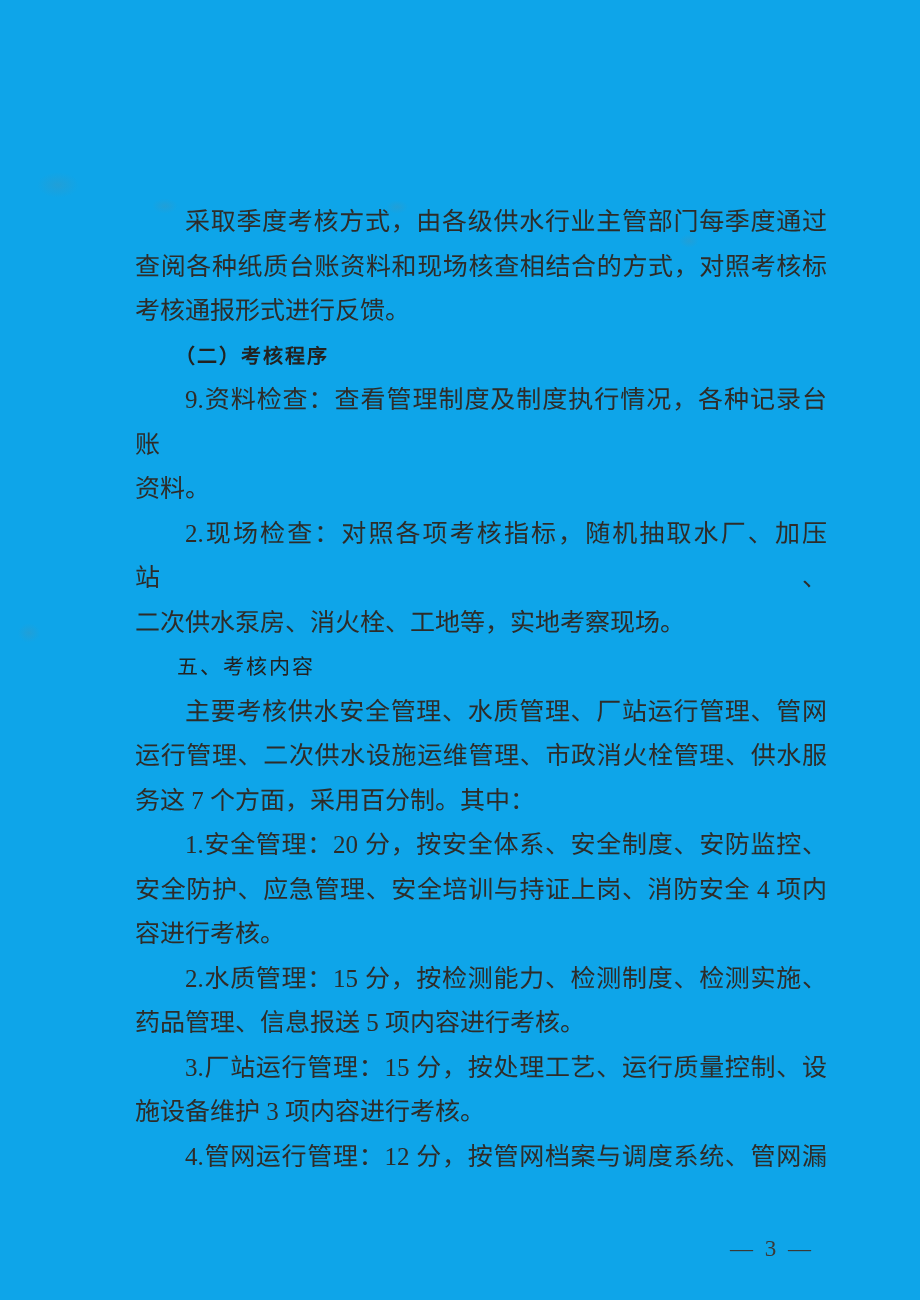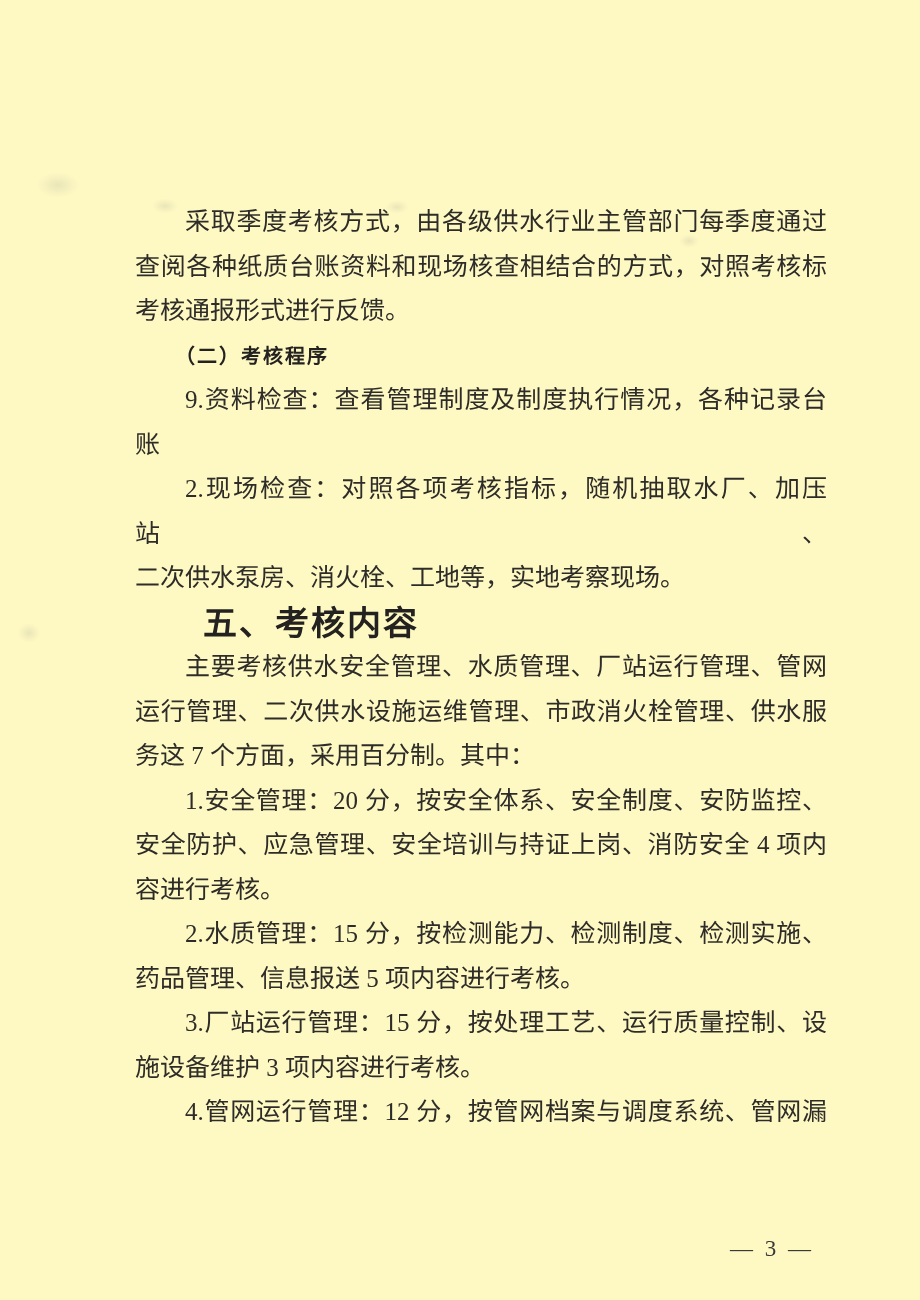--- a/index.html
+++ b/index.html
@@ -3,37 +3,37 @@
 <meta charset="utf-8">
 <style>
   html,body{margin:0;padding:0;}
   body{
     width:920px;height:1300px;
     background:#ffffff;
     font-family:"Liberation Serif","DejaVu Sans",serif;
   }
   .page{
     position:relative;width:920px;height:1300px;
-    background:#fef9c3;overflow:hidden;
+    background:#0ea5e9;overflow:hidden;
   }
   .column{
     position:absolute;left:135px;top:200px;width:692px;
     color:#2e2c29;font-size:25px;line-height:44.5px;
     text-align:justify;
   }
   .ln{min-height:44.5px;}
   .fill{text-align-last:justify;}
   .ind{text-indent:2em;}
   .h-kai{
     font-weight:bold;font-size:20px;color:#232220;
     font-family:"Liberation Serif","DejaVu Serif",serif;
     letter-spacing:2px;
   }
   .h-hei{
-    font-weight:bold;font-size:34px;color:#232220;
+    font-weight:normal;font-size:21px;color:#232220;
     font-family:"Liberation Sans","DejaVu Sans",sans-serif;
     letter-spacing:2px;
   }
   .page-num{
     position:absolute;top:1236px;right:106px;
     font-size:23px;color:#3a3a38;letter-spacing:3px;
     font-family:"Liberation Serif","DejaVu Serif",serif;
   }
   .smudge{
     position:absolute;border-radius:50%;pointer-events:none;
@@ -55,20 +55,21 @@
   <span class="smudge s3"></span>
   <span class="smudge s4"></span>
   <span class="smudge s5"></span>
 
   <div class="column">
     <div class="ln ind fill">采取季度考核方式，由各级供水行业主管部门每季度通过</div>
     <div class="ln fill">查阅各种纸质台账资料和现场核查相结合的方式，对照考核标</div>
     <div class="ln">考核通报形式进行反馈。</div>
     <div class="ln ind h-kai">（二）考核程序</div>
     <div class="ln ind fill">9.资料检查：查看管理制度及制度执行情况，各种记录台账</div>
+    <div class="ln">资料。</div>
     <div class="ln ind fill">2.现场检查：对照各项考核指标，随机抽取水厂、加压站、</div>
     <div class="ln">二次供水泵房、消火栓、工地等，实地考察现场。</div>
     <div class="ln ind h-hei">五、考核内容</div>
     <div class="ln ind fill">主要考核供水安全管理、水质管理、厂站运行管理、管网</div>
     <div class="ln fill">运行管理、二次供水设施运维管理、市政消火栓管理、供水服</div>
     <div class="ln">务这 7 个方面，采用百分制。其中：</div>
     <div class="ln ind fill">1.安全管理：20 分，按安全体系、安全制度、安防监控、</div>
     <div class="ln fill">安全防护、应急管理、安全培训与持证上岗、消防安全 4 项内</div>
     <div class="ln">容进行考核。</div>
     <div class="ln ind fill">2.水质管理：15 分，按检测能力、检测制度、检测实施、</div>

